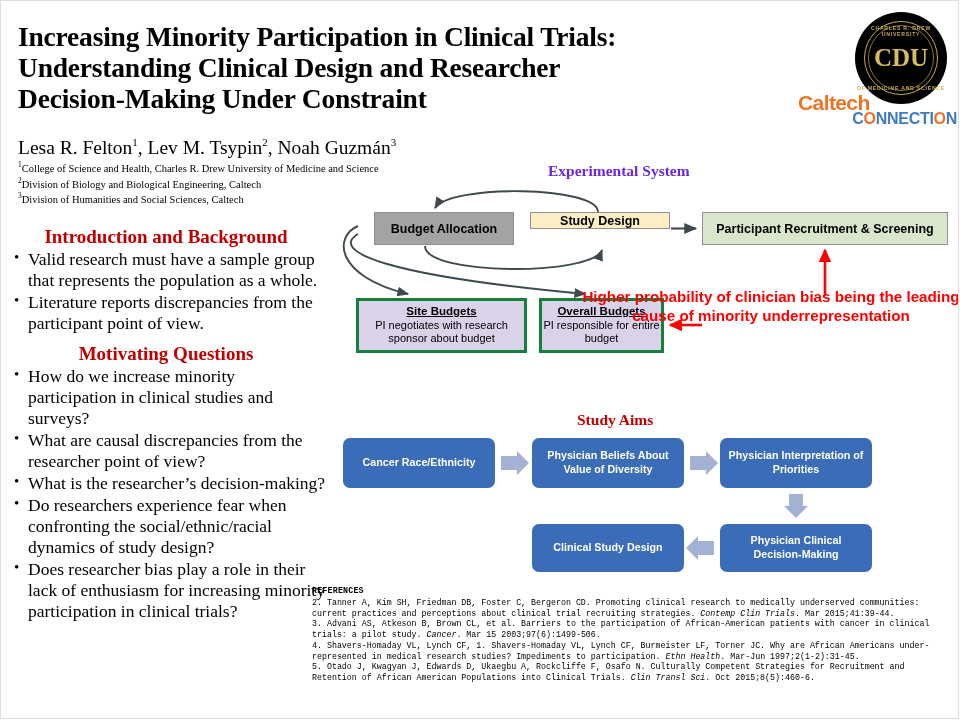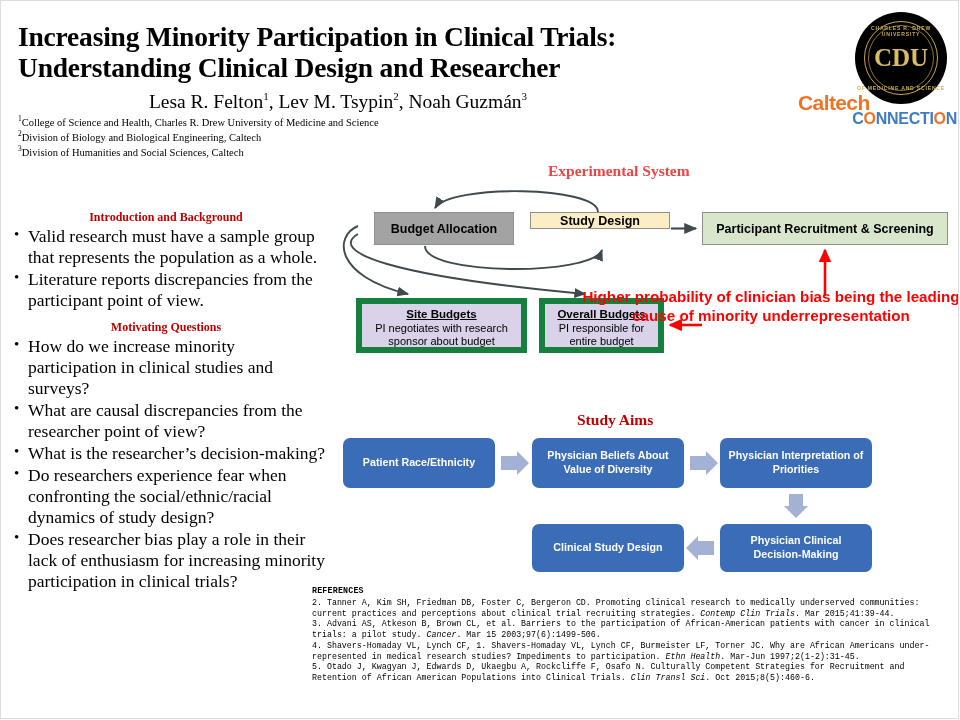--- a/index.html
+++ b/index.html
@@ -28,23 +28,22 @@
     font-weight: bold;
     font-size: 27.5px;
     line-height: 1.12;
     letter-spacing: -0.2px;
     color: #000;
     margin: 0;
   }
   #author-line {
     font-size: 19.5px;
     line-height: 1.1;
-    margin-top: 6px;
+    margin-top: 22px;
     white-space: nowrap;
-    text-align: center;
   }
   #author-line sup { font-size: 11px; }
   .affil-list {
     margin-top: 2px;
     font-size: 10.5px;
     line-height: 1.33;
   }
   .affil-list sup { font-size: 7.5px; }
 
   
@@ -131,23 +130,23 @@
   
   #left-column {
     position: absolute;
     left: 6px;
     top: 210px;
     width: 320px;
   }
   .section-head {
     color: #c00000;
     font-weight: bold;
-    font-size: 12px;
-    text-align: center;
-    margin: 0 0 1px 0;
+    font-size: 19px;
+    text-align: center;
+    margin: 16px 0 1px 0;
     font-family: "Liberation Serif", "DejaVu Serif", serif;
   }
   .bullet-list {
     margin: 0;
     padding: 0;
     list-style: none;
   }
   .bullet-list li {
     position: relative;
     padding-left: 22px;
@@ -162,21 +161,21 @@
     top: -1px;
     font-size: 15px;
   }
   #motivating-head { margin-top: 9px; }
 
   
   #exp-system-head {
     position: absolute;
     left: 548px;
     top: 162px;
-    color: #ef4444;
+    color: #6d28d9;
     font-weight: bold;
     font-size: 15.5px;
   }
   #study-aims-head {
     position: absolute;
     left: 577px;
     top: 411px;
     color: #c00000;
     font-weight: bold;
     font-size: 15.5px;
@@ -218,21 +217,21 @@
     left: 200px; top: 32px; width: 140px; height: 17px;
     background: #fbeec5;
   }
   #box-participant {
     left: 372px; top: 32px; width: 246px; height: 33px;
     background: #d8e6cc;
   }
   .budget-detail-box {
     position: absolute;
     box-sizing: border-box;
-    border: 6px solid #15803d;
+    border: 3px solid #15803d;
     background: #d9d2e9;
     text-align: center;
     font-family: "Liberation Sans", "DejaVu Sans", sans-serif;
     font-size: 11px;
     line-height: 1.22;
     color: #000;
     padding-top: 3px;
   }
   #box-site-budgets { left: 26px; top: 118px; width: 171px; height: 55px; }
   #box-overall-budgets { left: 209px; top: 118px; width: 125px; height: 55px; }
@@ -309,20 +308,21 @@
     pointer-events: none;
   }
 </style>
 </head>
 <body>
 
 <div id="title-block">
   <div id="poster-title">
     <div>Increasing Minority Participation in Clinical Trials:</div>
     <div>Understanding Clinical Design and Researcher</div>
+    <div>Decision-Making Under Constraint</div>
   </div>
   <div id="author-line"><span>Lesa R. Felton</span><sup>1</sup>, <span>Lev M. Tsypin</span><sup>2</sup>, <span>Noah Guzmán</span><sup>3</sup></div>
   <div class="affil-list">
       <div><sup>1</sup><span>College of Science and Health, Charles R. Drew University of Medicine and Science</span></div>
       <div><sup>2</sup><span>Division of Biology and Biological Engineering, Caltech</span></div>
       <div><sup>3</sup><span>Division of Humanities and Social Sciences, Caltech</span></div>
     </div>
 </div>
 
 <div id="cdu-logo">
@@ -407,21 +407,21 @@
 
     <path d="M166 28 L182 28 L182 23 L194 35 L182 47 L182 42 L166 42 z" fill="#a3b1d4"></path>
 
     <path d="M355 28 L371 28 L371 23 L383 35 L371 47 L371 42 L355 42 z" fill="#a3b1d4"></path>
 
     <path d="M454 66 L454 78 L449 78 L461 90 L473 78 L468 78 L468 66 z" fill="#a3b1d4"></path>
 
     <path d="M379 113 L363 113 L363 108 L351 120 L363 132 L363 127 L379 127 z" fill="#a3b1d4"></path>
   </svg>
 
-  <div class="aim-box" id="aim-patient">Patient Race/Ethnicity</div>
+  <div class="aim-box" id="aim-patient">Cancer Race/Ethnicity</div>
   <div class="aim-box" id="aim-beliefs">Physician Beliefs About Value of Diversity</div>
   <div class="aim-box" id="aim-interpretation">Physician Interpretation of Priorities</div>
   <div class="aim-box" id="aim-decision">Physician Clinical Decision-Making</div>
   <div class="aim-box" id="aim-design">Clinical Study Design</div>
 </div>
 
 <div id="references">
   <div id="ref-title">REFERENCES</div>
   <div id="ref-items">
       <div class="ref-item">2. Tanner A, Kim SH, Friedman DB, Foster C, Bergeron CD. Promoting clinical research to medically underserved communities: current practices and perceptions about clinical trial recruiting strategies. <i>Contemp Clin Trials</i>. Mar 2015;41:39-44.</div>

